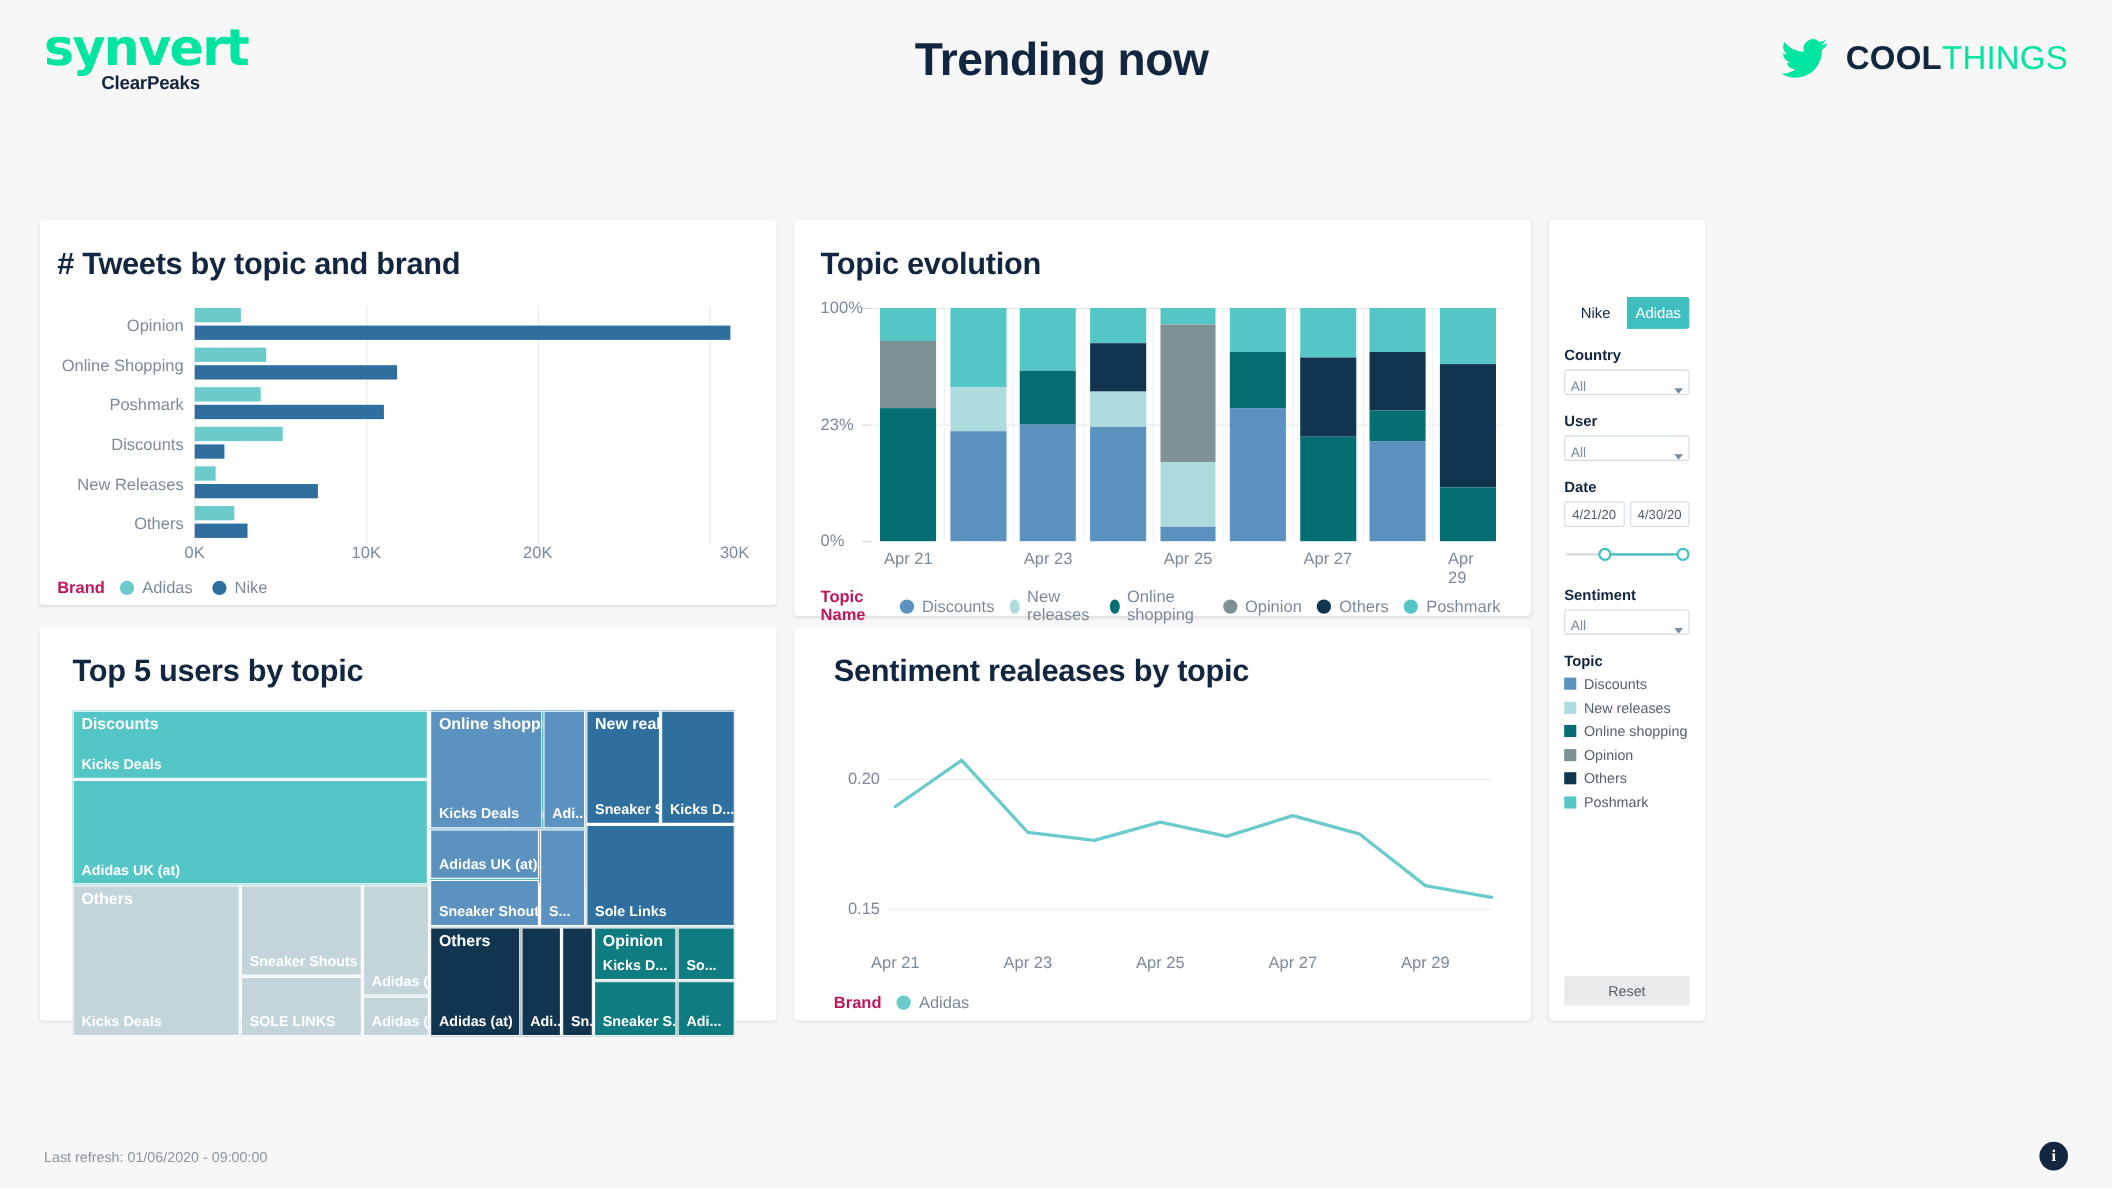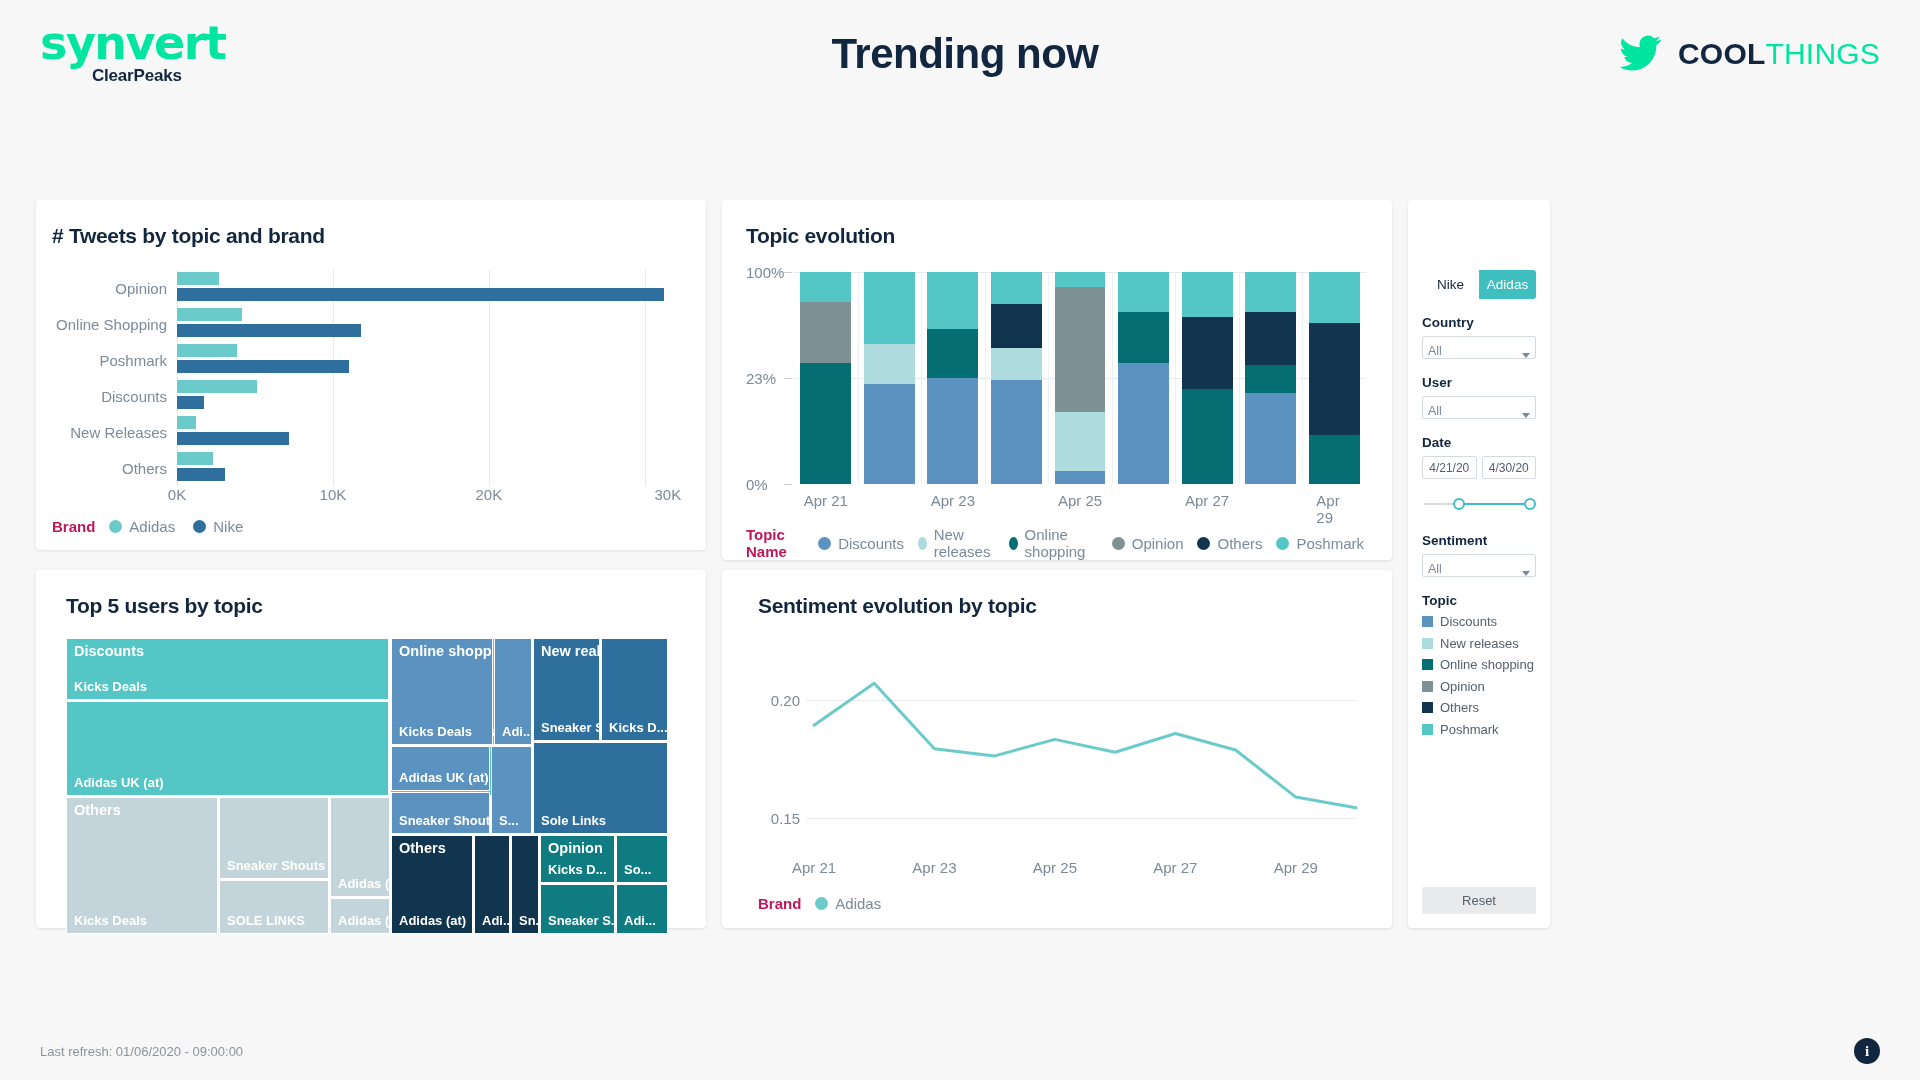--- a/index.html
+++ b/index.html
@@ -24,21 +24,21 @@
   .brand-text .a { color: #12263f; }
   .brand-text .b { color: #00E5A0; font-weight: normal; }
 
   
   .board { position: relative; padding: 0 40px; }
   .card {
     position: absolute; background: #fff; border-radius: 4px;
     box-shadow: 0 1px 3px rgba(0,0,0,0.10);
   }
   .card h2 {
-    font-size: 21px; font-weight: bold; color: #12263f;
+    font-size: 28px; font-weight: bold; color: #12263f;
     letter-spacing: -0.3px;
   }
 
   #card-tweets  { left: 36px;   top: 92px;  width: 670px; height: 350px; }
   #card-topicev { left: 722px;  top: 92px;  width: 670px; height: 360px; }
   #card-users   { left: 36px;   top: 462px; width: 670px; height: 358px; }
   #card-sent    { left: 722px;  top: 462px; width: 670px; height: 358px; }
   #card-filter  { left: 1408px; top: 92px;  width: 142px; height: 728px; }
 
   
@@ -432,21 +432,21 @@
         <div class="tm-cell" style="left: 474px; top: 246px; width: 75px; height: 50px; background: rgb(14, 124, 128); box-shadow: rgb(255, 255, 255) 0px 0px 0px 1px inset;">
           <span class="t-user">Sneaker S...</span>
         </div>
         <div class="tm-cell" style="left: 550px; top: 246px; width: 52px; height: 50px; background: rgb(14, 124, 128); box-shadow: rgb(255, 255, 255) 0px 0px 0px 1px inset;">
           <span class="t-user">Adi...</span>
         </div>
       </div>
   </div>
 
   <div class="card" id="card-sent" style="padding:24px 28px 0 36px;">
-    <h2>Sentiment evolution by topic</h2>
+    <h2>Sentiment realeases by topic</h2>
     <div class="ln-area" id="ln-area" style="height:235px;margin-top:30px;">
         <div class="ln-y" style="left: 0px; width: 42px; top: 170.346px;">0.15</div>
         <div class="ln-hgrid" style="left: 48px; width: 550px; top: 170.346px;"></div>
         <div class="ln-y" style="left: 0px; width: 42px; top: 52.4444px;">0.20</div>
         <div class="ln-hgrid" style="left: 48px; width: 550px; top: 52.4444px;"></div>
         <svg width="606" height="235" style="position: absolute; left: 0px; top: 0px;">
           <polyline points="56.0,77.2 116.2,35.2 176.4,100.8 236.7,107.9 296.9,91.4 357.1,104.3 417.3,85.5 477.6,102.0 537.8,149.1 598.0,159.7" fill="none" stroke="#6BCBCB" stroke-width="3" stroke-linejoin="round" stroke-linecap="round"></polyline>
         </svg>
         <div class="ln-x" style="left: 56px; top: 211px;">Apr 21</div>
         <div class="ln-x" style="left: 176.444px; top: 211px;">Apr 23</div>

